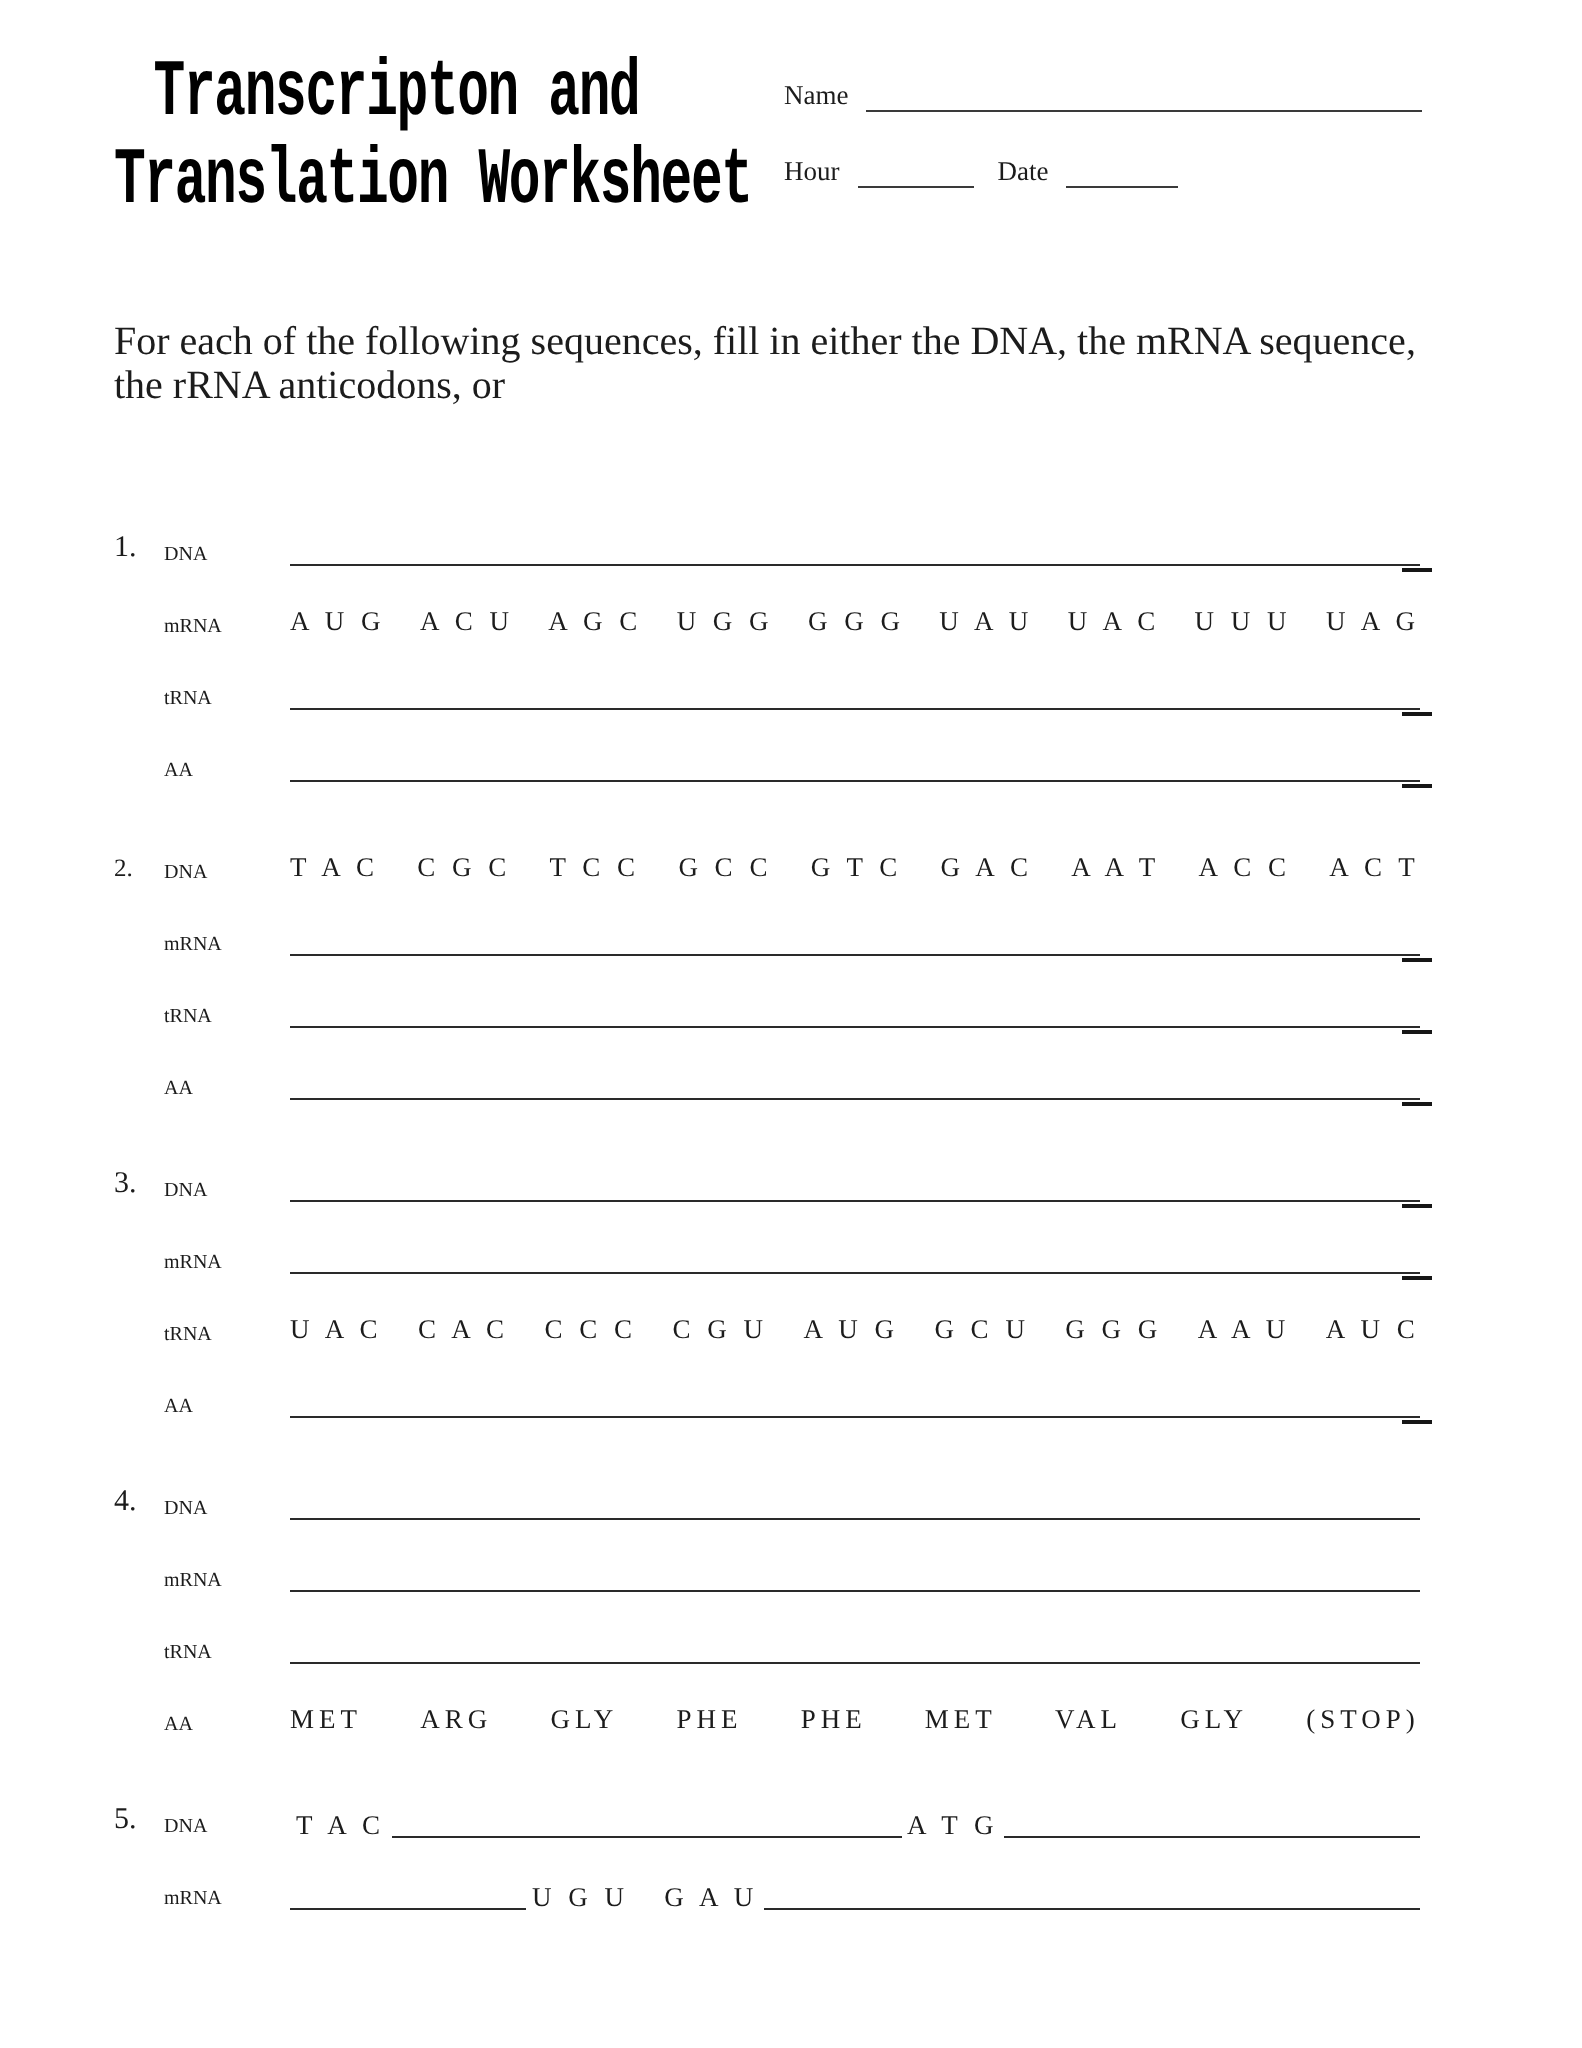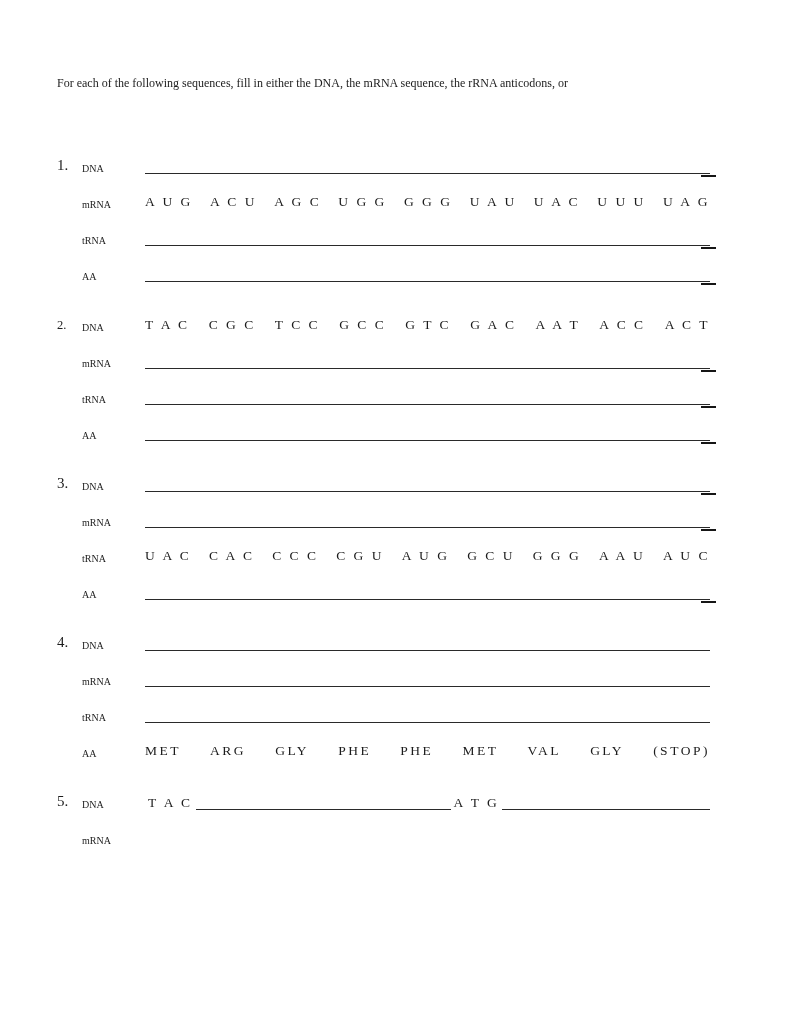--- a/index.html
+++ b/index.html
@@ -18,21 +18,21 @@
   }
   .title .t1{padding-left:30px;}
   .idblock{position:absolute;left:335px;top:14px;font-size:13.5px;width:320px;}
   .idrow{display:flex;align-items:flex-end;margin-bottom:22px;}
   .idrow .lbl{margin-right:9px;}
   .hline{display:inline-block;border-bottom:1.3px solid #3a3a3a;height:12px;}
   .w-name{width:278px;}
   .w-hour{width:58px;margin-right:12px;}
   .w-date{width:56px;}
   
-  .instructions{font-size:12px;line-height:21.5px;margin:4px 0 12px 0;white-space:pre-wrap;}
+  .instructions{font-size:20px;line-height:21.5px;margin:4px 0 12px 0;white-space:pre-wrap;}
   
   .problems{margin-top:14px;}
   .problem{margin-bottom:29px;}
   .row{display:flex;align-items:flex-end;height:22px;margin-bottom:14px;}
   .num{width:25px;font-size:15px;flex:none;}
   .num.small{font-size:12.5px;}
   .rlabel{width:63px;font-size:10px;flex:none;}
   .content{flex:0 0 565px;max-width:565px;display:flex;align-items:flex-end;position:relative;justify-content:flex-end;}
   .line{flex:1 1 auto;border-bottom:1.5px solid #2a2a2a;height:1px;}
   .content.tail::after{
@@ -41,20 +41,38 @@
   }
   .codons{flex:1;display:flex;justify-content:space-between;font-size:13.5px;letter-spacing:2.5px;}
   .codon{white-space:pre;}
   .seg-text{font-size:13.5px;letter-spacing:2.5px;white-space:pre;padding:0 3px;line-height:1;}
 </style>
 </head>
 <body>
 
 <div class="page">
 
+  <div class="header">
+    <div class="title">
+      <div class="t1">Transcripton and</div>
+      <div class="t2">Translation Worksheet</div>
+    </div>
+    <div class="idblock">
+      <div class="idrow">
+        <span class="lbl">Name</span>
+        <span class="hline w-name"></span>
+      </div>
+      <div class="idrow">
+        <span class="lbl">Hour</span>
+        <span class="hline w-hour"></span>
+        <span class="lbl">Date</span>
+        <span class="hline w-date"></span>
+      </div>
+    </div>
+  </div>
 
   <div class="instructions">
     <div>For each of the following sequences, fill in either the DNA, the mRNA sequence, the rRNA anticodons, or</div>
   </div>
 
   <div class="problems">
       <div class="problem">
         <div class="row">
           <span class="num">1.</span>
           <span class="rlabel">DNA</span>
@@ -221,17 +239,22 @@
           <div class="content">
             <span class="seg-text">T A C</span>
             <div class="line" style="flex: 0 0 255px;"></div>
             <span class="seg-text">A T G</span>
             <div class="line"></div>
           </div>
         </div>
         <div class="row">
           <span class="num"></span>
           <span class="rlabel">mRNA</span>
+          <div class="content">
+            <div class="line" style="flex: 0 0 118px;"></div>
+            <span class="seg-text">U G U   G A U</span>
+            <div class="line"></div>
+          </div>
         </div>
       </div>
     </div>
 
 </div>
 
 </body></html>

